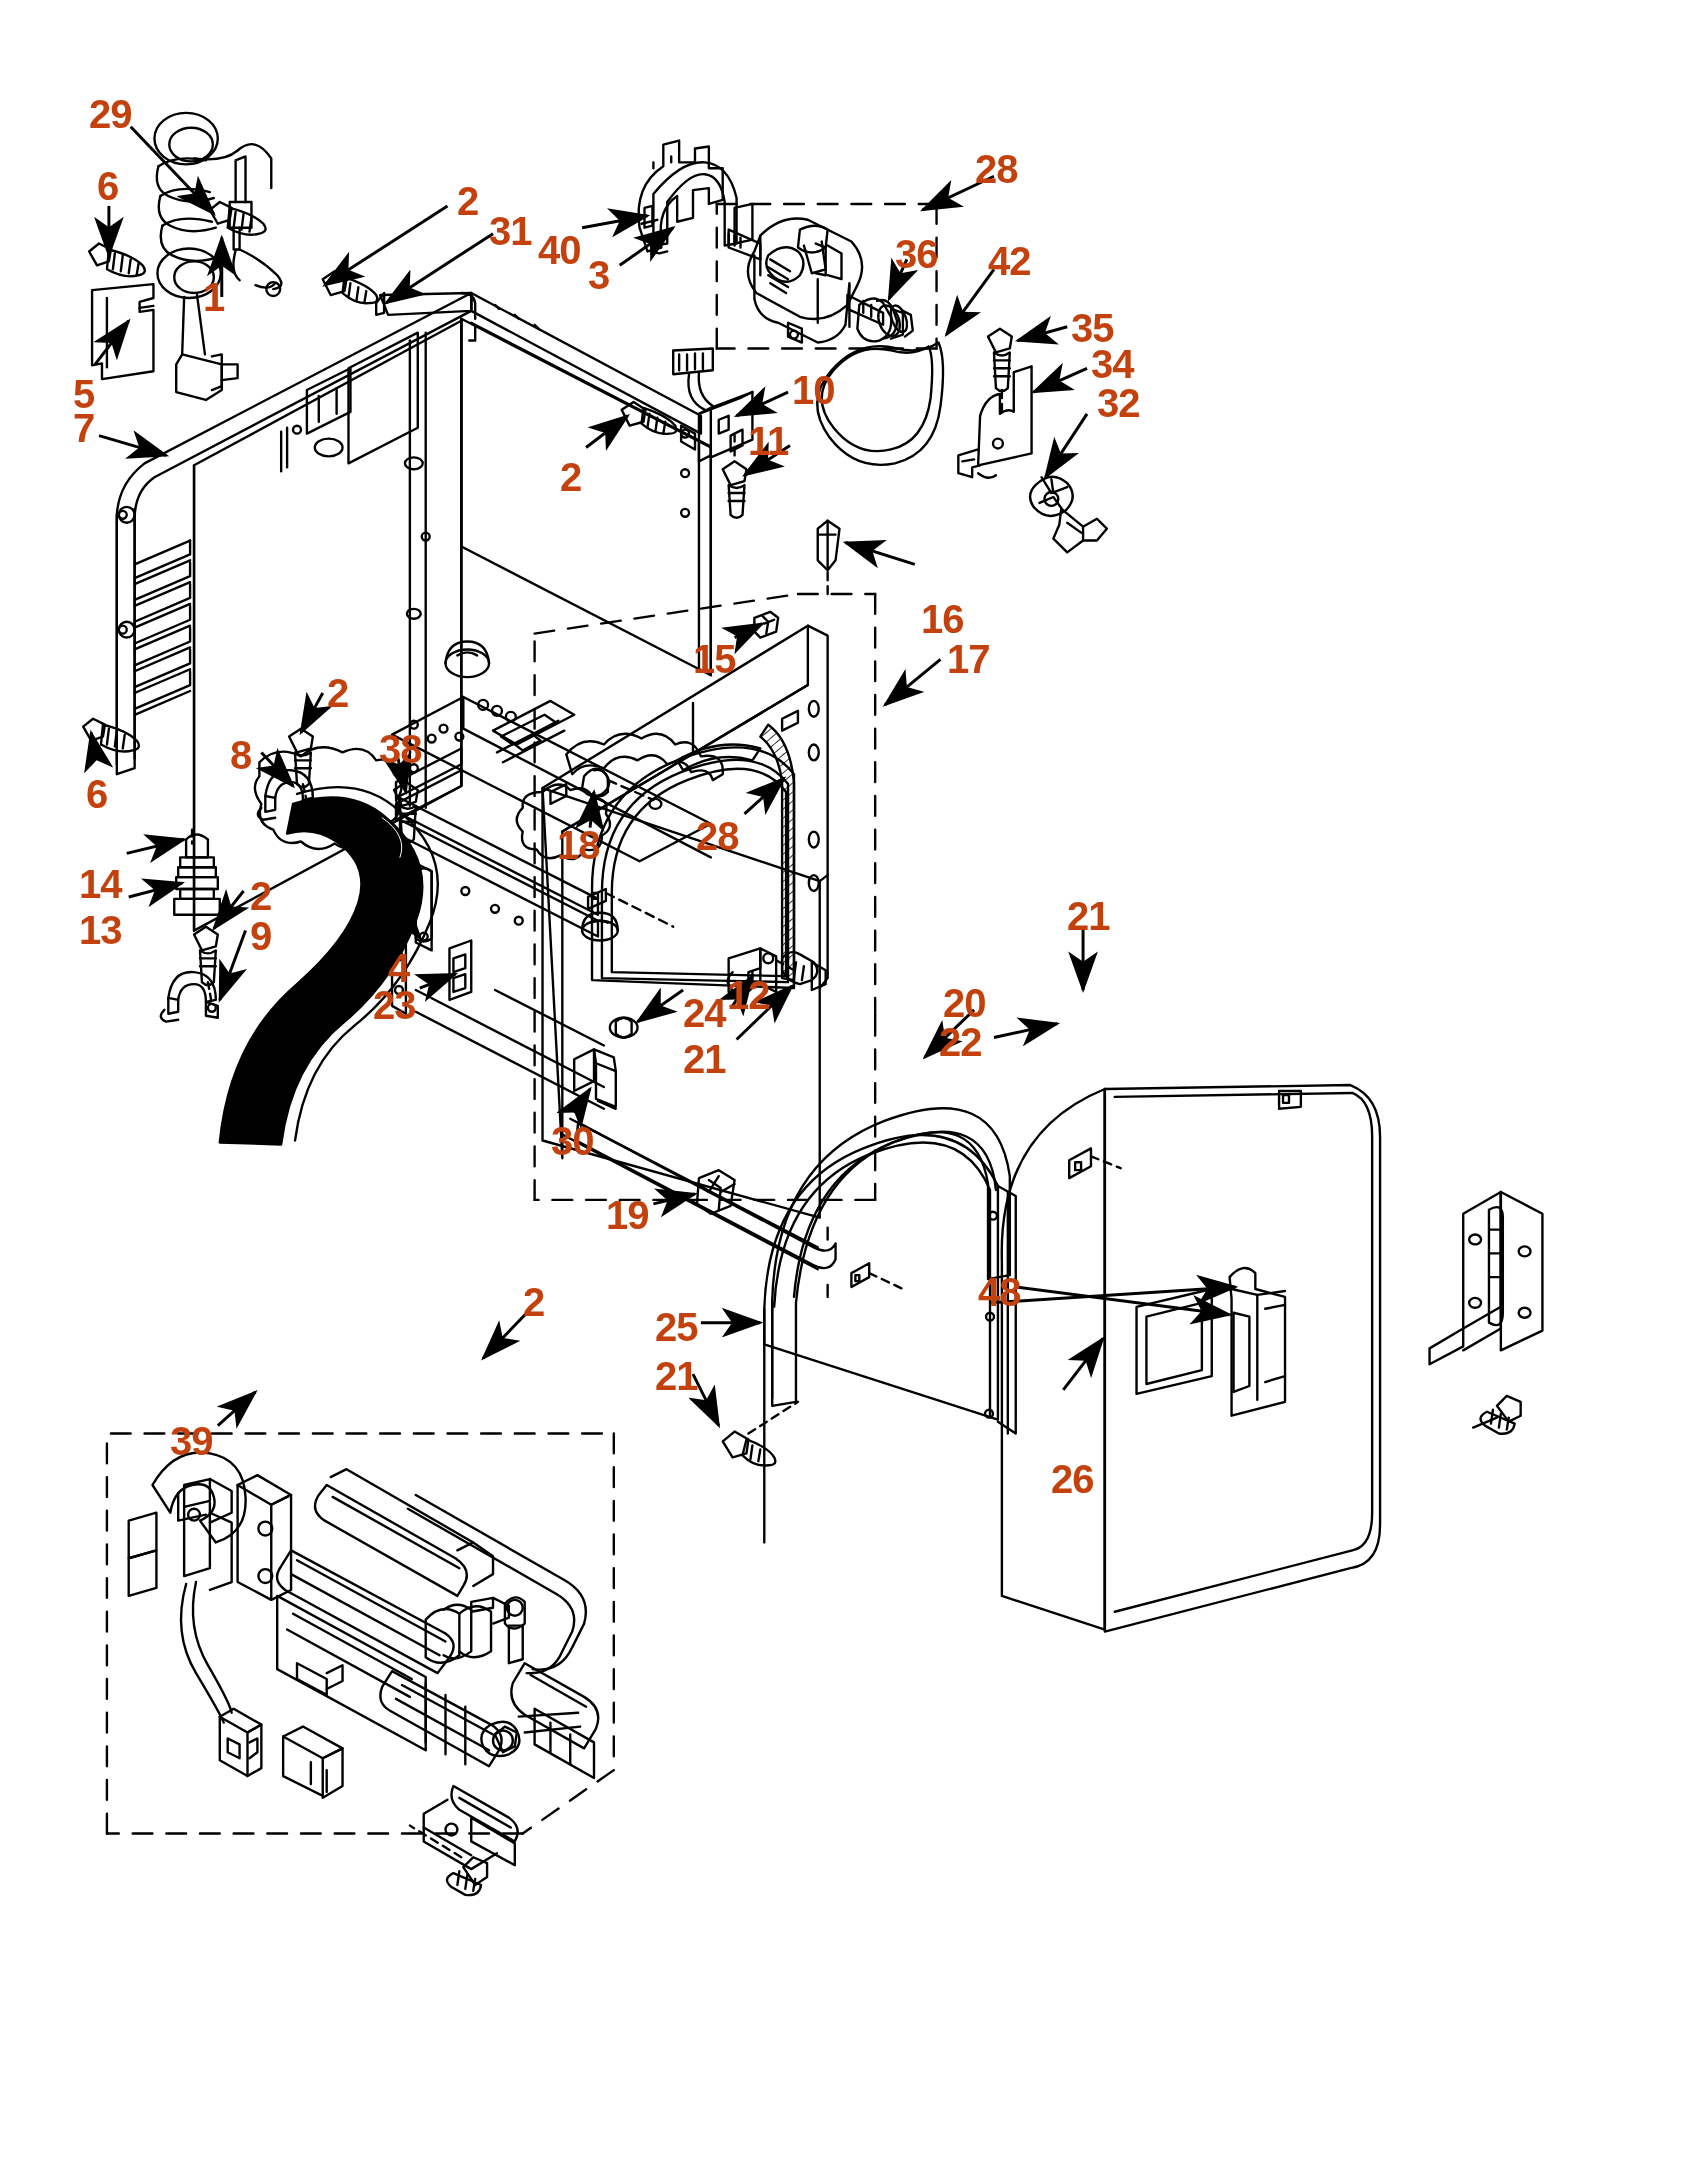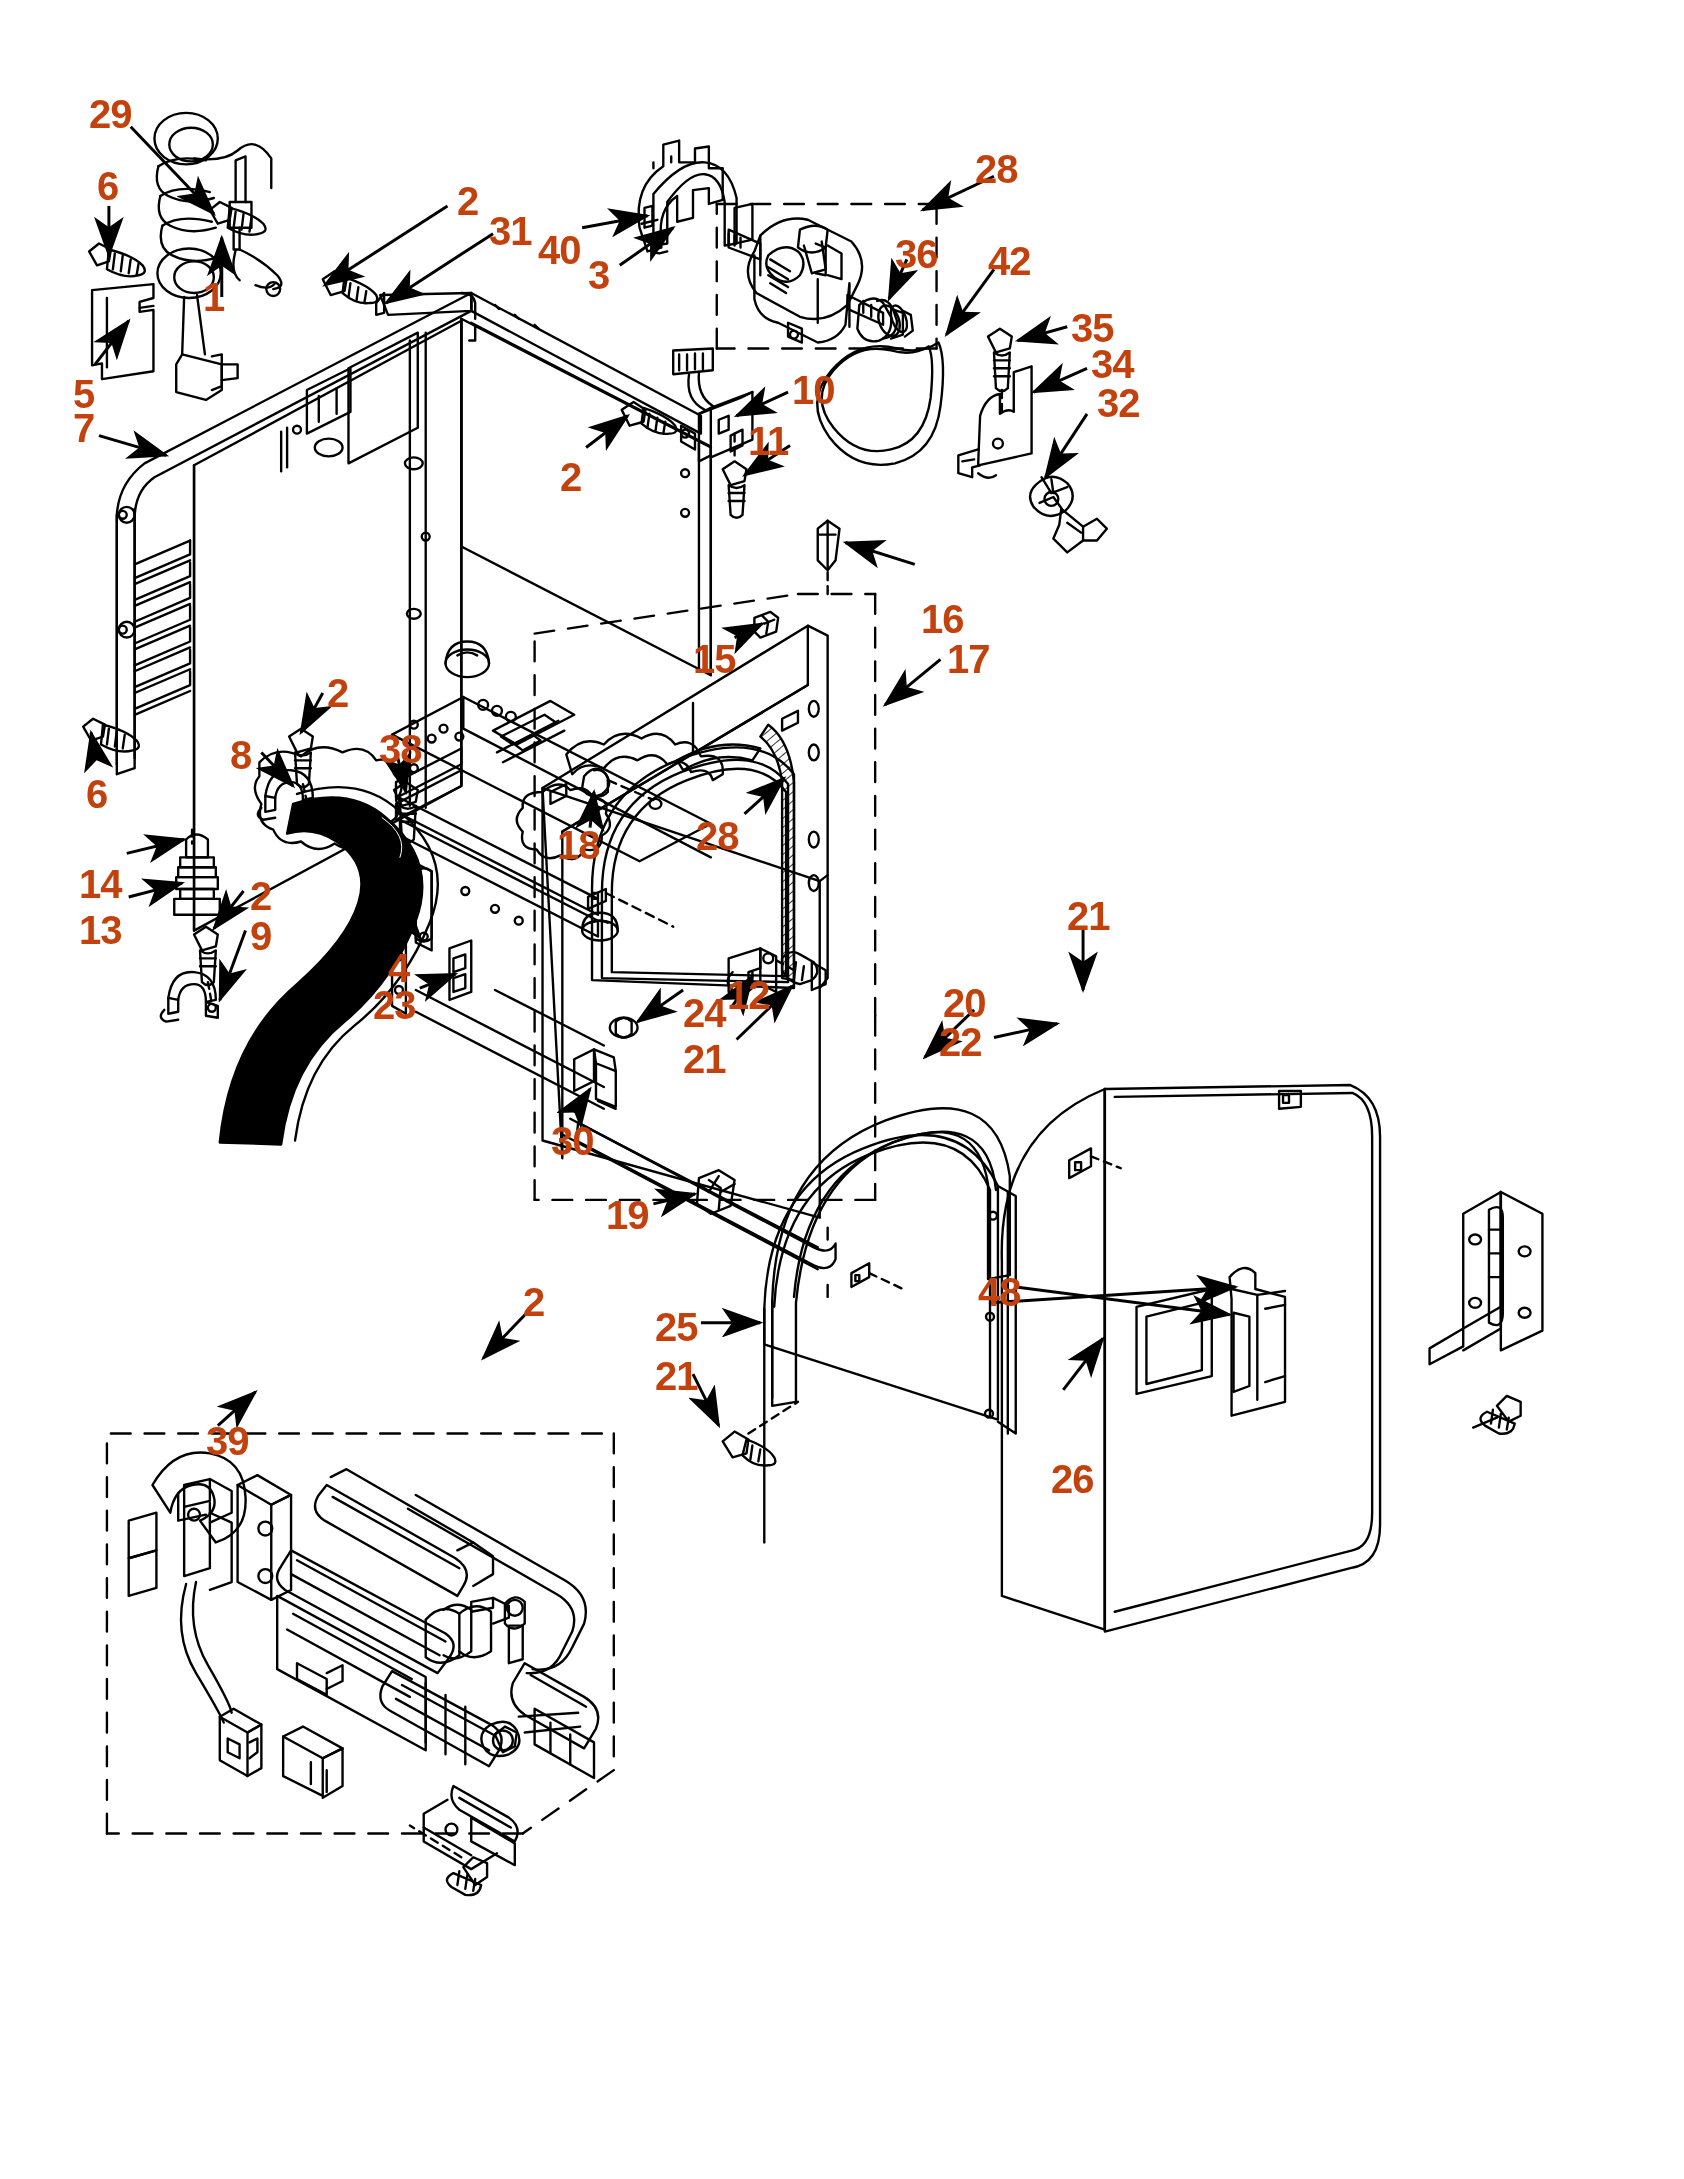--- a/index.html
+++ b/index.html
@@ -704,16 +704,16 @@
 <div class="callout" style="left:551px; top:1121px;">30</div>
 <div class="callout" style="left:1067px;top:896px;">21</div>
 <div class="callout" style="left:943px; top:983px;">20</div>
 <div class="callout" style="left:939px; top:1022px;">22</div>
 <div class="callout" style="left:606px; top:1195px;">19</div>
 <div class="callout" style="left:655px; top:1307px;">25</div>
 <div class="callout" style="left:655px; top:1356px;">21</div>
 <div class="callout" style="left:978px; top:1272px;">48</div>
 <div class="callout" style="left:1051px;top:1459px;">26</div>
 <div class="callout" style="left:523px; top:1282px;">2</div>
-<div class="callout" style="left:170px; top:1421px;margin-left:36px;">39</div>
+<div class="callout" style="left:170px; top:1421px;">39</div>
 
 </div>
 
 
 </body></html>

